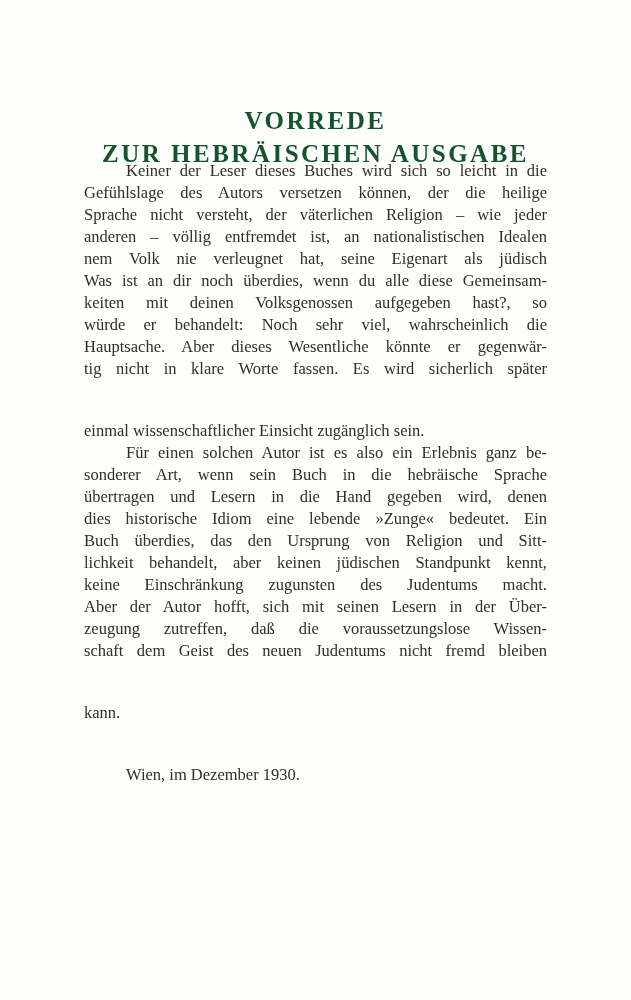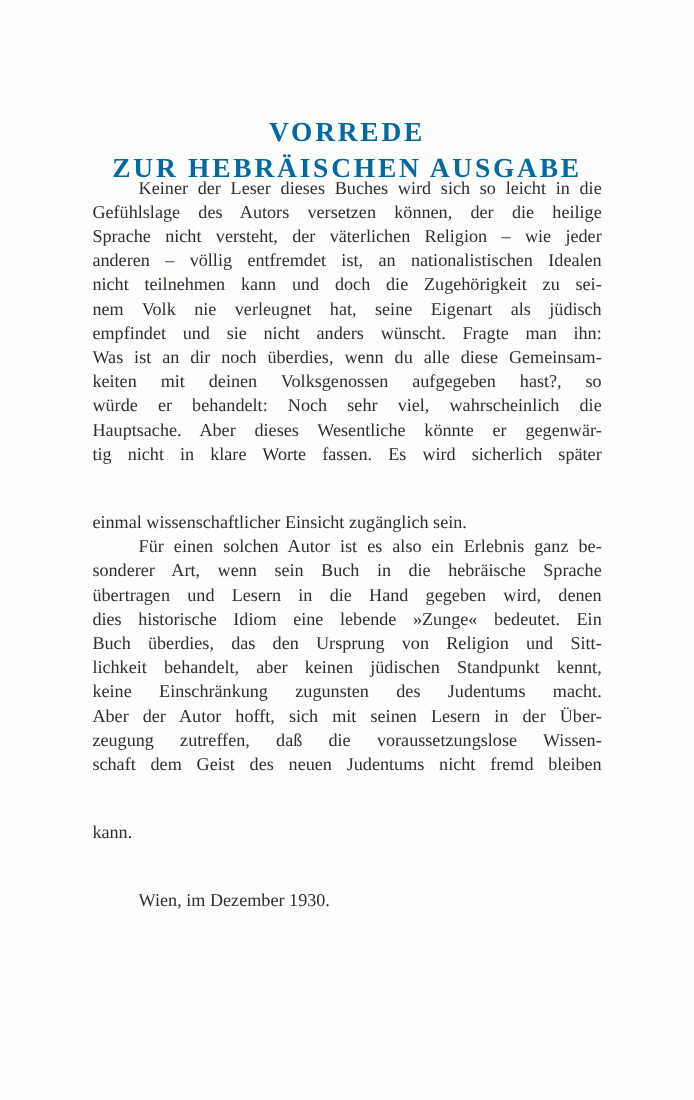--- a/index.html
+++ b/index.html
@@ -19,21 +19,21 @@
   .chapter-title {
     position: absolute;
     top: 104px;
     left: 0;
     width: 631px;
     text-align: center;
     font-weight: bold;
     font-size: 25px;
     line-height: 33px;
     letter-spacing: 2.5px;
-    color: #0369a1;
+    color: #14532d;
   }
   .textblock {
     position: absolute;
     left: 84px;
     top: 160px;
     width: 463px;
     font-size: 16.5px;
     line-height: 22px;
   }
   .line {
@@ -61,23 +61,21 @@
     <div>ZUR HEBRÄISCHEN AUSGABE</div>
   </div>
 
   <div class="textblock">
 
     <div>
       <div class="line first">Keiner der Leser dieses Buches wird sich so leicht in die</div>
       <div class="line">Gefühlslage des Autors versetzen können, der die heilige</div>
       <div class="line">Sprache nicht versteht, der väterlichen Religion – wie jeder</div>
       <div class="line">anderen – völlig entfremdet ist, an nationalistischen Idealen</div>
-      <div class="line">nicht teilnehmen kann und doch die Zugehörigkeit zu sei-</div>
       <div class="line">nem Volk nie verleugnet hat, seine Eigenart als jüdisch</div>
-      <div class="line">empfindet und sie nicht anders wünscht. Fragte man ihn:</div>
       <div class="line">Was ist an dir noch überdies, wenn du alle diese Gemeinsam-</div>
       <div class="line">keiten mit deinen Volksgenossen aufgegeben hast?, so</div>
       <div class="line">würde er behandelt: Noch sehr viel, wahrscheinlich die</div>
       <div class="line">Hauptsache. Aber dieses Wesentliche könnte er gegenwär-</div>
       <div class="line">tig nicht in klare Worte fassen. Es wird sicherlich später</div>
       <div class="line end">einmal wissenschaftlicher Einsicht zugänglich sein.</div>
     </div>
 
     <div>
       <div class="line first">Für einen solchen Autor ist es also ein Erlebnis ganz be-</div>

